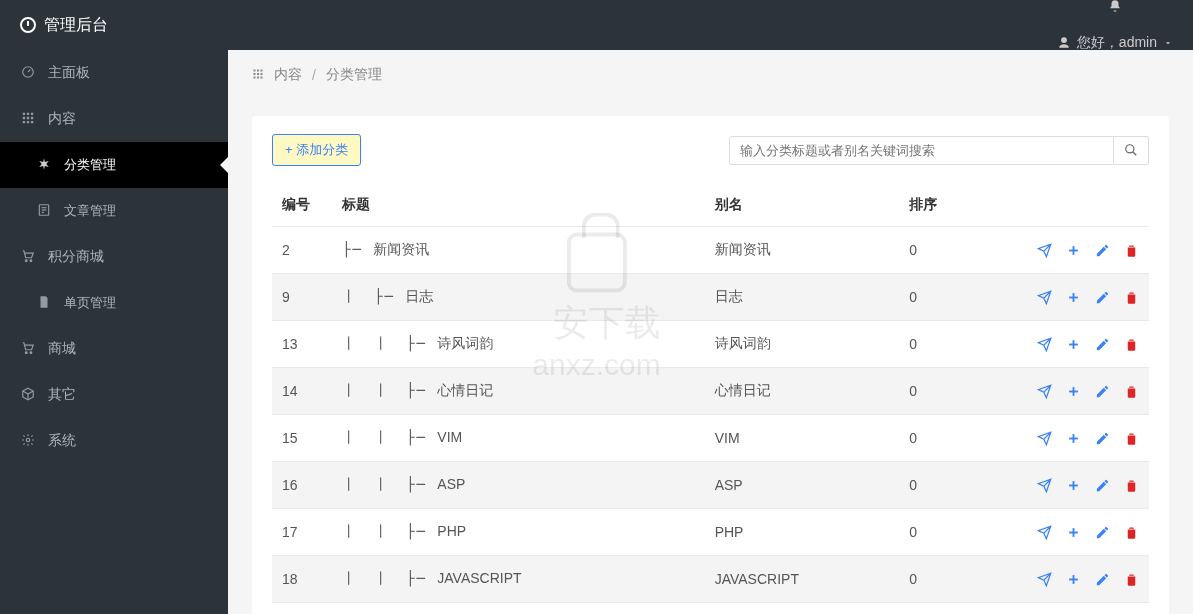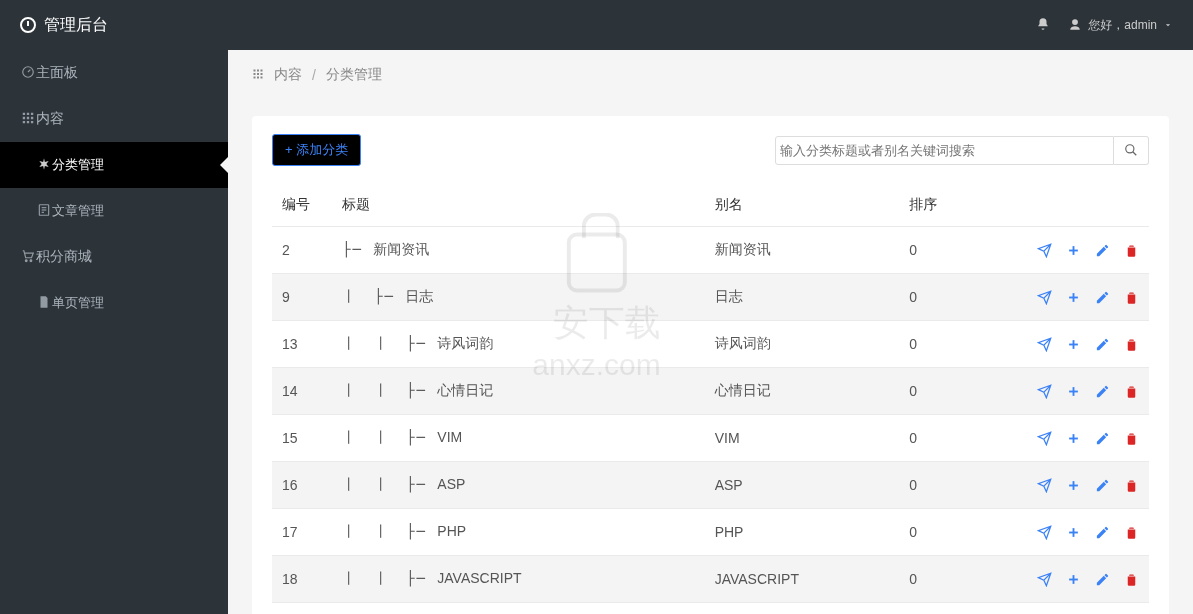--- a/index.html
+++ b/index.html
@@ -2,45 +2,45 @@
 <html><head>
   <meta charset="utf-8">
   <style>
     * { margin: 0; padding: 0; box-sizing: border-box; }
     body { font-family: -apple-system, BlinkMacSystemFont, "Segoe UI", "Microsoft YaHei", sans-serif; font-size: 14px; background: #f5f5f5; color: #333; }
     
     .topbar { background: #2c3339; height: 50px; display: flex; align-items: center; padding: 0 20px; justify-content: space-between; }
     .brand { color: #fff; font-size: 16px; display: flex; align-items: center; gap: 8px; text-align: right; }
     .brand-icon { width: 16px; height: 16px; border: 2px solid #fff; border-radius: 50%; position: relative; }
     .brand-icon::after { content:""; position:absolute; width:2px; height:5px; background:#fff; left:5px; top:2px; }
-    .user-area { color: #ccc; display: flex; align-items: center; gap: 18px; font-size: 12px; }
+    .user-area { color: #ccc; display: flex; align-items: center; gap: 18px; font-size: 14px; flex-direction: column; }
     .user-area .greet { display: flex; align-items: center; gap: 6px; cursor: pointer; }
     
     .container { display: flex; min-height: calc(100vh - 50px); }
     
     .sidebar { width: 228px; background: #2c3339; color: #adb5bd; }
-    .nav-item { display: flex; align-items: flex-end; padding: 14px 20px; cursor: pointer; font-size: 14px; }
+    .nav-item { display: flex; align-items: flex-end; gap: 12px; padding: 14px 20px; cursor: pointer; font-size: 14px; }
     .sub-item { padding-left: 36px; font-size: 13px; }
     .nav-item.active { background: #000; color: #fff; position: relative; }
     .nav-item.active::after { content: ""; position: absolute; right: 0; top: 50%; transform: translateY(-50%); border: 8px solid transparent; border-right-color: #f5f5f5; }
     .nav-icon { width: 16px; text-align: center; opacity: 0.8; }
     
     .main { flex: 1; background: #f5f5f5; }
     .breadcrumb { padding: 16px 24px; color: #888; font-size: 14px; display: flex; align-items: center; gap: 10px; }
     .breadcrumb .sep { color: #aaa; }
     
     .panel { background: #fff; margin: 16px 24px; border-radius: 4px; padding: 18px 20px; }
     .toolbar { display: flex; justify-content: space-between; align-items: center; margin-bottom: 18px; gap: 10px; }
-    .btn-add { border: 1px solid #3b82f6; color: #3b82f6; background: #000000; padding: 6px 12px; border-radius: 3px; font-size: 13px; cursor: pointer; }
+    .btn-add { border: 1px solid #3b82f6; color: #3b82f6; background: #fef9c3; padding: 6px 12px; border-radius: 3px; font-size: 13px; cursor: pointer; }
     .search-group { display: flex; flex: 1; max-width: 420px; margin-left: auto; }
-    .search-input { flex: 1; border: 1px solid #ddd; padding: 6px 4px; font-size: 13px; border-radius: 3px 0 0 3px; outline: none; margin-left: 46px; }
+    .search-input { flex: 1; border: 1px solid #ddd; padding: 6px 10px; font-size: 13px; border-radius: 3px 0 0 3px; outline: none; }
     .search-btn { border: 1px solid #ddd; border-left: none; background: #fff; padding: 0 10px; border-radius: 0 3px 3px 0; cursor: pointer; color: #666; display:flex; align-items:center; }
     
     table { width: 100%; border-collapse: collapse; }
-    th { text-align: left; padding: 12px 10px; font-weight: 400; color: #333; font-size: 14px; }
+    th { text-align: left; padding: 12px 10px; font-weight: 700; color: #333; font-size: 14px; }
     td { padding: 14px 10px; font-size: 14px; color: #555; }
     tbody tr:nth-child(even) { background: #f4f4f4; }
     tbody tr { border-top: 1px solid #eaeaea; }
     .col-id { width: 60px; }
     .col-actions { width: 160px; text-align: right; }
     .actions { display: flex; gap: 14px; justify-content: flex-end; }
     .act { cursor: pointer; display: inline-flex; }
     .act svg { width: 15px; height: 15px; }
     .c-blue { color: #3b82f6; }
     .c-red { color: #dc2626; }
@@ -113,20 +113,42 @@
             <circle cx="17" cy="20" r="1.5" fill="currentColor"></circle>
           </svg></span>
         <span>积分商城</span>
       </div>
       <div class="nav-item sub-item">
         <span class="nav-icon"><svg viewBox="0 0 24 24" width="14" height="14" fill="currentColor">
             <path d="M6 2h9l3 3v17H6z"></path>
           </svg></span>
         <span>单页管理</span>
       </div>
+      <div class="nav-item">
+        <span class="nav-icon"><svg viewBox="0 0 24 24" width="14" height="14" fill="none" stroke="currentColor" stroke-width="2">
+            <path d="M3 3h2l3 12h10l3-8H6"></path>
+            <circle cx="9" cy="20" r="1.5" fill="currentColor"></circle>
+            <circle cx="17" cy="20" r="1.5" fill="currentColor"></circle>
+          </svg></span>
+        <span>商城</span>
+      </div>
+      <div class="nav-item">
+        <span class="nav-icon"><svg viewBox="0 0 24 24" width="14" height="14" fill="none" stroke="currentColor" stroke-width="2">
+            <path d="M12 2l9 5v10l-9 5-9-5V7z"></path>
+            <path d="M12 22V12M3 7l9 5 9-5"></path>
+          </svg></span>
+        <span>其它</span>
+      </div>
+      <div class="nav-item">
+        <span class="nav-icon"><svg viewBox="0 0 24 24" width="14" height="14" fill="none" stroke="currentColor" stroke-width="2">
+            <circle cx="12" cy="12" r="3"></circle>
+            <path d="M12 2v3M12 19v3M4.2 4.2l2.1 2.1M17.7 17.7l2.1 2.1M2 12h3M19 12h3M4.2 19.8l2.1-2.1M17.7 6.3l2.1-2.1"></path>
+          </svg></span>
+        <span>系统</span>
+      </div>
     </div>
 
   <div class="main">
     <div class="breadcrumb">
       <span>
         <svg viewBox="0 0 24 24" width="12" height="12" fill="currentColor">
             <path d="M3 3h4v4H3zm7 0h4v4h-4zm7 0h4v4h-4zM3 10h4v4H3zm7 0h4v4h-4zm7 0h4v4h-4zM3 17h4v4H3zm7 0h4v4h-4zm7 0h4v4h-4z"></path>
           </svg>
       </span>
       <span>内容</span>

